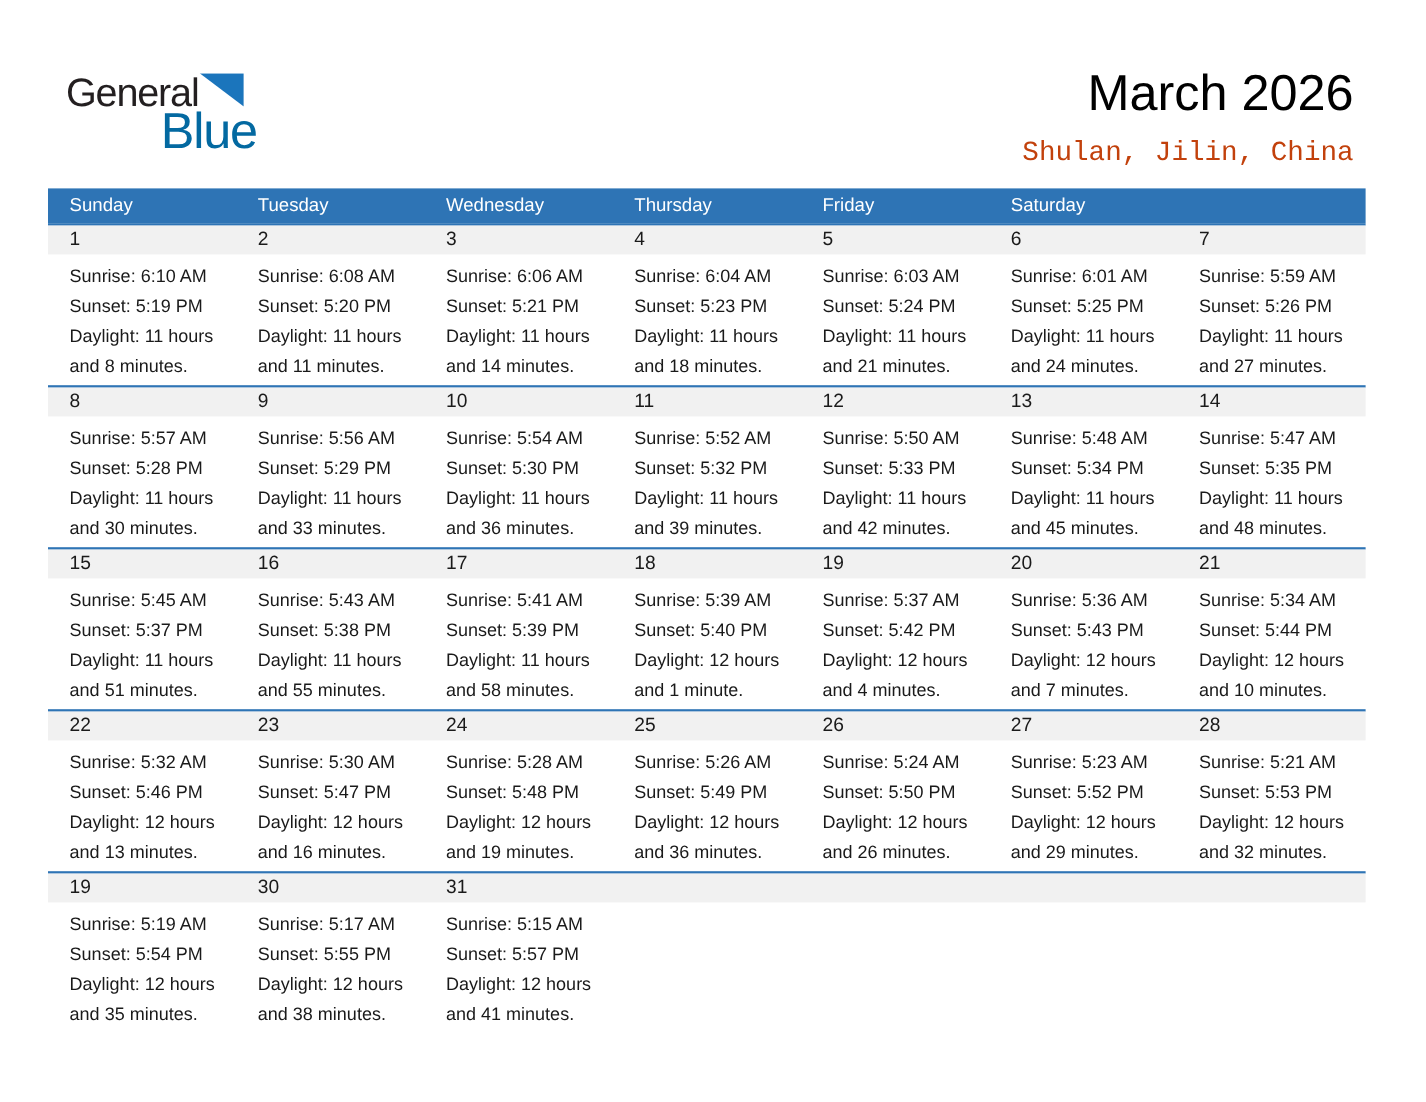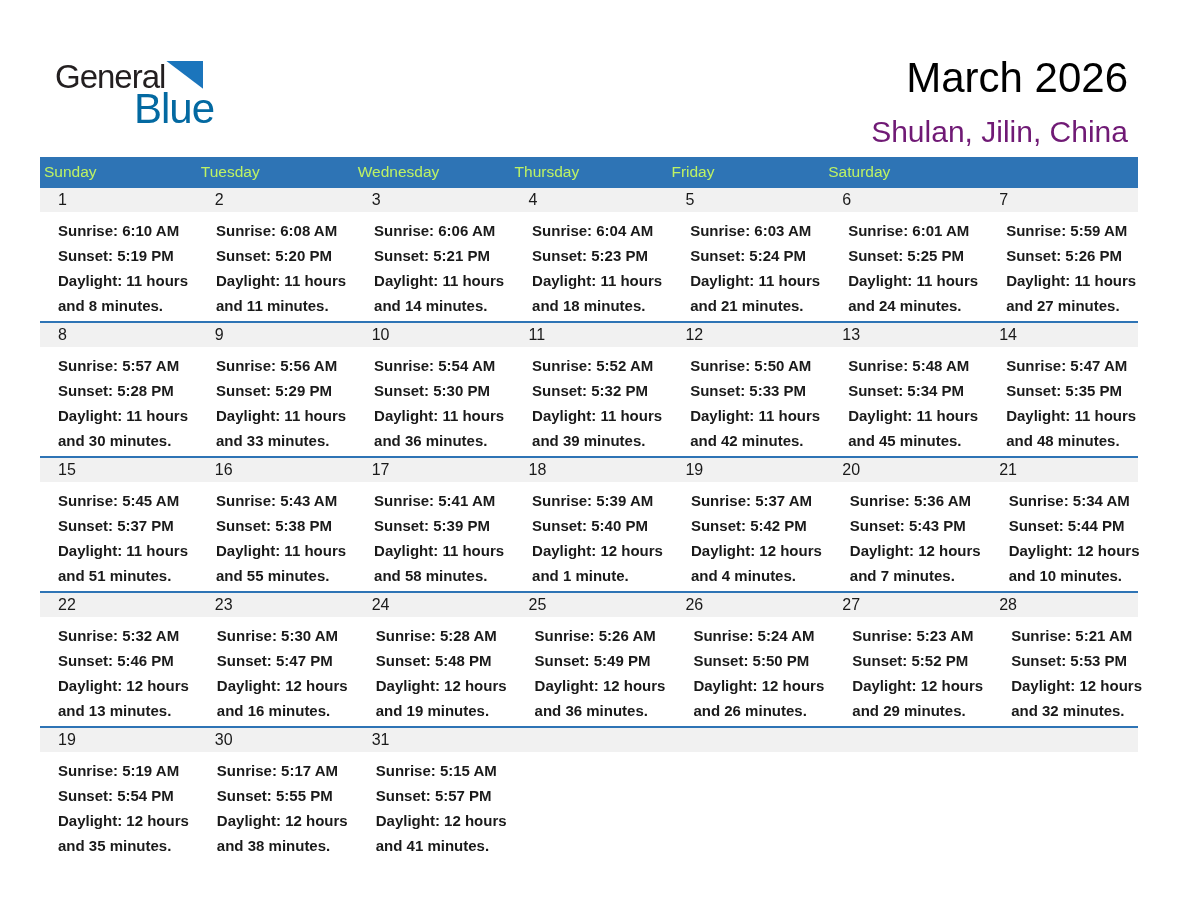--- a/index.html
+++ b/index.html
@@ -20,42 +20,42 @@
   .logo-triangle {
     width: 37px; height: 28px; background: #1b75bc;
     clip-path: polygon(0 0, 100% 0, 100% 100%);
     margin-left: 1px; margin-top: 1px;
   }
   .logo-blue { font-size: 42px; line-height: 1; color: #0369a1; letter-spacing: -1px; margin: -5px 0 0 79px; }
 
   
   .title-block { position: absolute; top: 55px; right: 60px; text-align: right; }
   .title-month { font-size: 42px; line-height: 1.1; color: #000000; font-weight: 400; margin: 0; }
-  .title-location { font-size: 30px; line-height: 1.1; color: #701a75; font-weight: 400; margin: 14px 0 0 0; }
+  .title-location { font-size: 23px; line-height: 1.1; color: #c2410c; font-weight: 400; margin: 14px 0 0 0; font-family: Liberation Mono, monospace; }
 
   
   .calendar { position: absolute; left: 40px; top: 157px; width: 1098px; }
   .weekday-row {
     display: grid; grid-template-columns: repeat(7, 1fr);
     background: #2e74b5; height: 29px;
   }
   .weekday-cell {
-    color: #bef264; font-size: 15.5px; line-height: 29px;
-    padding-left: 4px; overflow: hidden; white-space: nowrap;
+    color: #ffffff; font-size: 15.5px; line-height: 29px;
+    padding-left: 18px; overflow: hidden; white-space: nowrap;
   }
   .week {
     border-top: 2px solid #2e74b5;
     height: 135px; box-sizing: border-box;
   }
   .band {
     display: grid; grid-template-columns: repeat(7, 1fr);
     background: #f1f1f1; height: 24px;
   }
   .day-num { font-size: 16px; line-height: 24px; padding-left: 18px; color: #1a1a1a; }
-  .cells { display: grid; grid-template-columns: repeat(7, 1fr); font-weight: bold; }
+  .cells { display: grid; grid-template-columns: repeat(7, 1fr); }
   .cell { padding: 6px 10px 0 18px; }
   .line { font-size: 15px; line-height: 25px; color: #1a1a1a; white-space: nowrap; }
 </style>
 </head>
 <body>
 
 <div class="page">
 
   <div class="logo">
     <div class="logo-line1">

